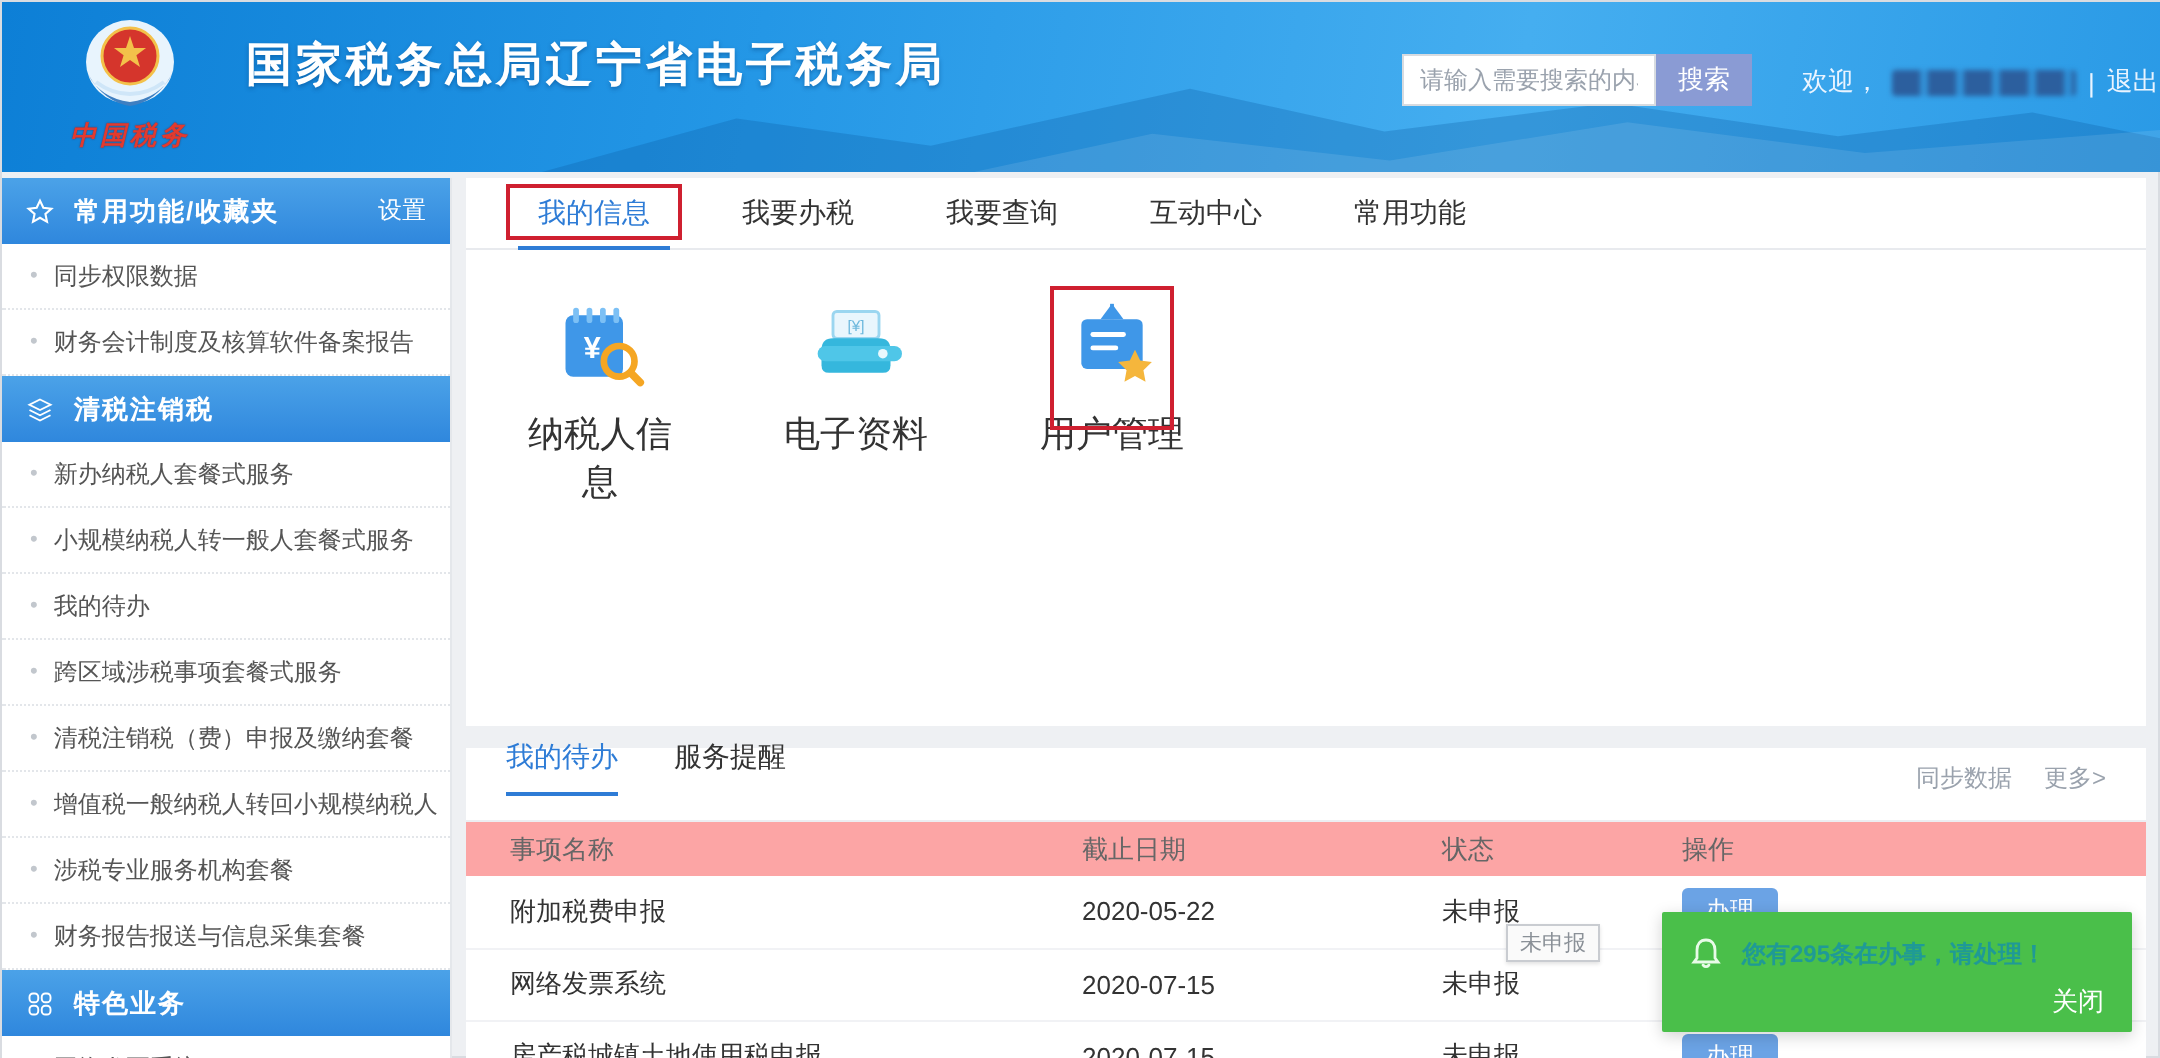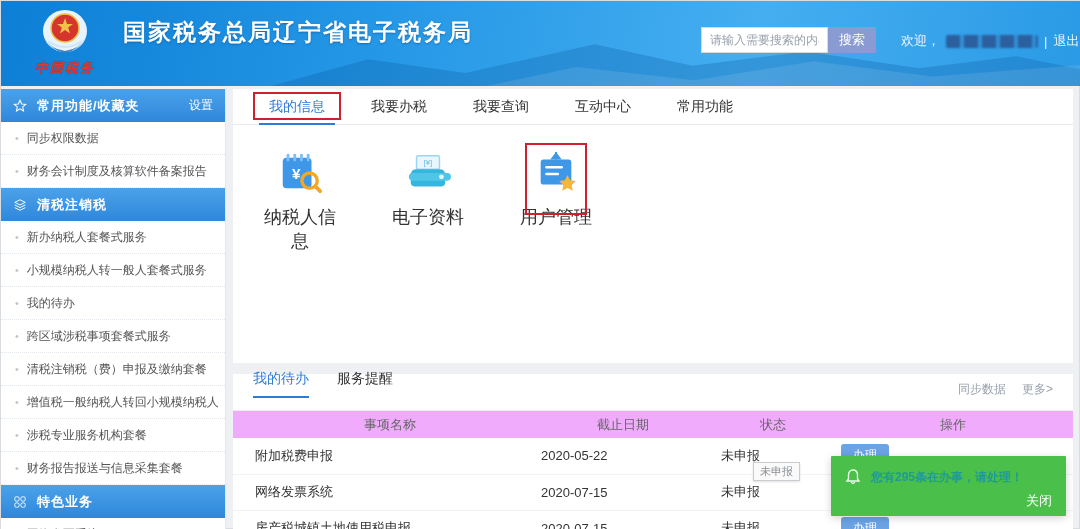--- a/index.html
+++ b/index.html
@@ -53,21 +53,21 @@
 
   .panel-bottom { position:absolute; left:232px; top:373px; width:840px; height:156px; background:#ffffff; }
   .todo-tabs { height:37px; display:flex; align-items:flex-end; padding:12px 20px; border-bottom:1px solid #eceef2; }
   .todo-tab { position:relative; font-size:14px; color:#333; margin-right:28px; height:37px; line-height:35px; cursor:pointer; }
   .todo-tab.active { color:#2e7cd6; }
   .todo-tab.active::after { content:""; position:absolute; left:0; right:0; bottom:0; height:2px; background:#2e7cd6; }
   .todo-right { margin-left:auto; display:flex; gap:16px; font-size:12px; color:#9aa2ad; }
   .todo-right span { cursor:pointer; }
 
   table.todo { width:100%; border-collapse:collapse; font-size:13px; }
-  table.todo thead th { background:#f0abfc; color:#666; font-weight:normal; text-align:center; height:27px; padding:0 8px; }
+  table.todo thead th { background:#fca5a5; color:#666; font-weight:normal; text-align:left; height:27px; padding:0 8px; }
   table.todo tbody td { height:36px; padding:0 8px; color:#333; border-bottom:1px solid #f1f2f5; }
   th.c-name, td.c-name { width:300px; padding-left:22px !important; }
   th.c-date, td.c-date { width:180px; }
   th.c-status, td.c-status { width:120px; }
   td.c-status { color:#e2574c; }
   .act-btn { display:inline-block; background:#6ba3e5; color:#fff; font-size:12px; padding:3px 12px; border-radius:3px; cursor:pointer; }
 
   .tooltip { position:absolute; left:752px; top:461px; background:#fafafa; border:1px solid #c9ccd1; color:#8a9097;
     font-size:11px; padding:1px 6px; box-shadow:0 1px 2px rgba(0,0,0,.12); z-index:5; }
 

